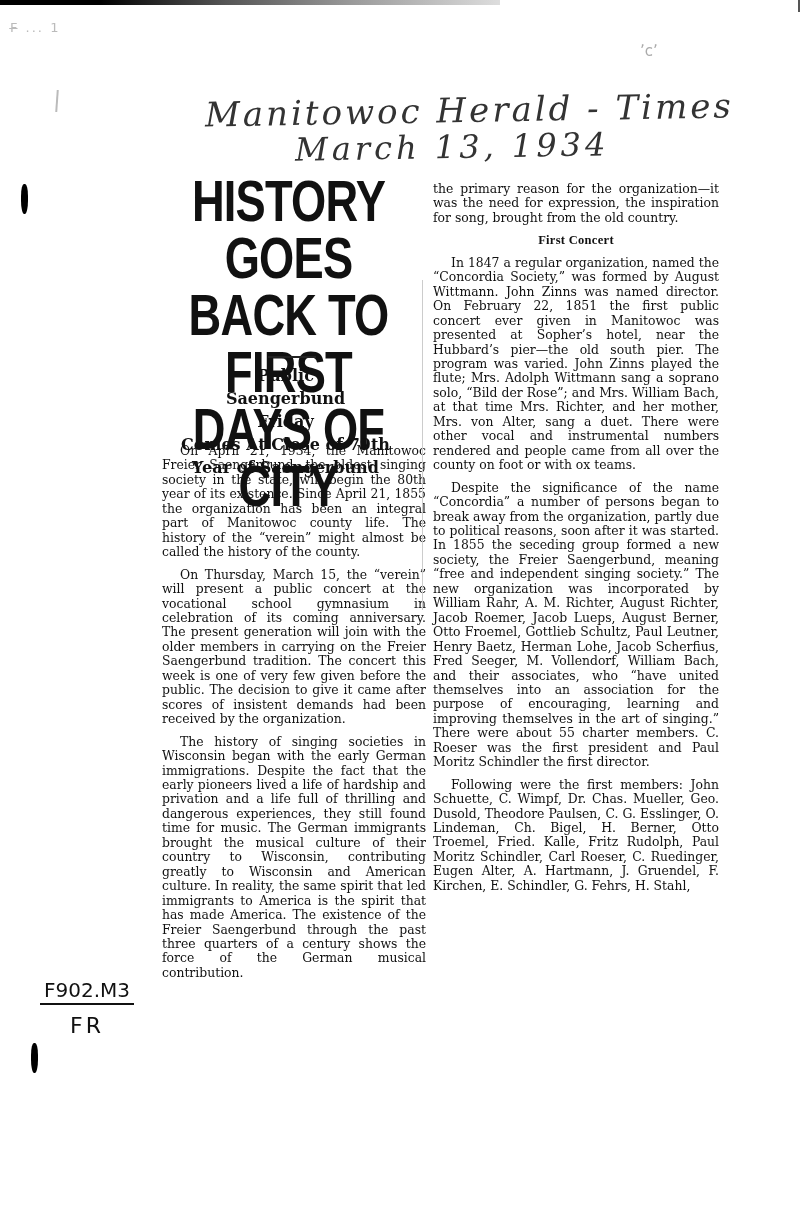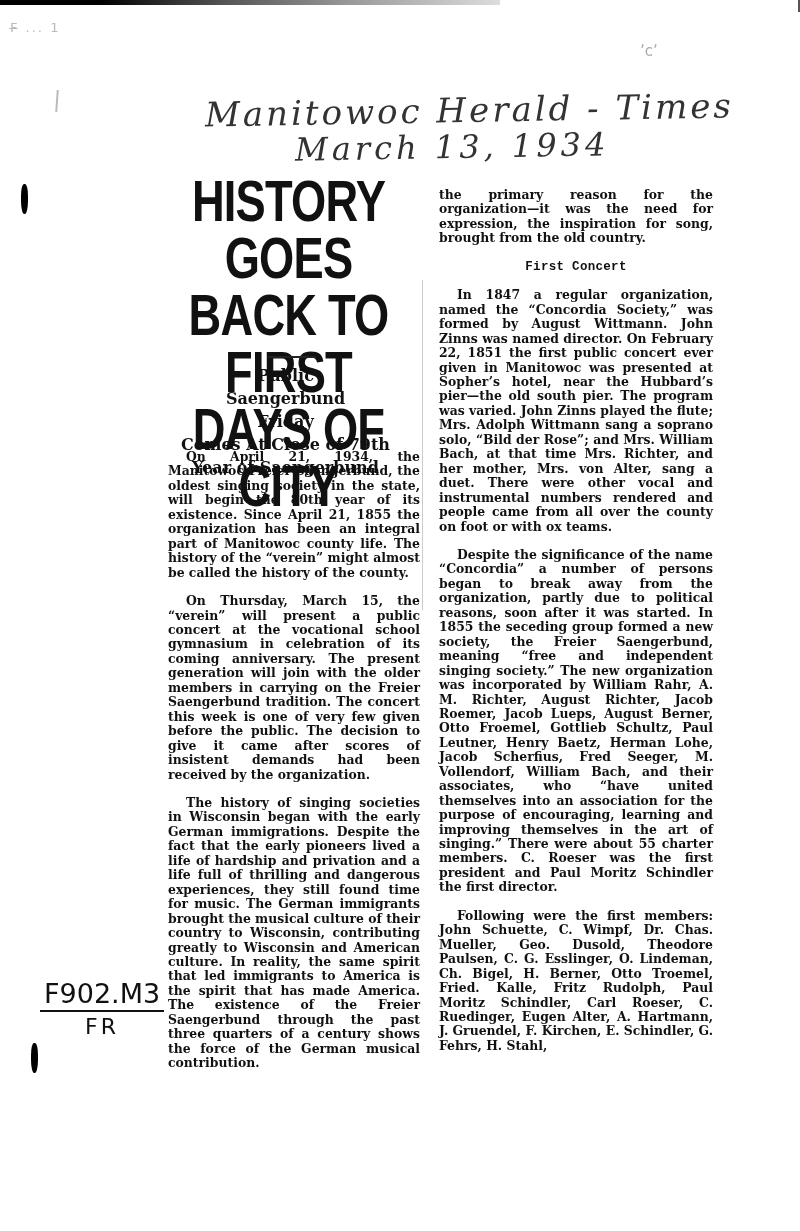--- a/index.html
+++ b/index.html
@@ -15,31 +15,31 @@
 
   .handwritten { position: absolute; font-family: "DejaVu Serif", serif; font-style: italic; color: #333; font-weight: normal; }
   .hw-line1 { left: 205px; top: 90px; font-size: 34px; letter-spacing: 3px; transform: rotate(-1deg); }
   .hw-line2 { left: 295px; top: 128px; font-size: 32px; letter-spacing: 4px; transform: rotate(-1deg); }
 
   .blot { position: absolute; background: #000; border-radius: 40% 40% 45% 45%; }
   .blot1 { left: 21px; top: 184px; width: 7px; height: 30px; }
   .blot2 { left: 31px; top: 1043px; width: 7px; height: 30px; }
 
   .callno { position: absolute; left: 40px; top: 978px; font-family: "DejaVu Sans", sans-serif; color: #111; text-align: center; }
-  .callno .num { font-size: 27px; letter-spacing: 0px; padding: 0 4px 1px 4px; border-bottom: 2px solid #111; display: inline-block; }
-  .callno .fr { font-size: 22px; letter-spacing: 3px; display: block; margin-top: 2px; }
+  .callno .num { font-size: 20px; letter-spacing: 0px; padding: 0 4px 1px 4px; border-bottom: 2px solid #111; display: inline-block; }
+  .callno .fr { font-size: 22px; letter-spacing: 3px; display: block; margin-top: 8px; }
 
   .col { position: absolute; font-size: 12.4px; line-height: 14.45px; text-align: justify; }
   .col-left { left: 154px; top: 436px; width: 280px; }
   .col-right { left: 425px; top: 174px; width: 302px; }
   .col-rule { position: absolute; left: 422px; top: 280px; width: 0; height: 330px; border-left: 1px solid #ccc; }
 
-  .col p { margin: 14px; text-indent: 18px; font-weight: bold; }
+  .col p { margin: 8px; text-indent: 18px; }
   .col p.noindent { text-indent: 0; }
-  .subhead { font-family: Liberation Mono, monospace; font-weight: bold; font-size: 12.5px; text-align: center; margin: 1px 0 0 0; letter-spacing: 0.3px; }
+  .subhead { font-family: Liberation Serif, serif; font-weight: bold; font-size: 12.5px; text-align: center; margin: 1px 0 0 0; letter-spacing: 0.3px; }
 
   .headline { position: absolute; left: 152px; top: 172px; width: 272px; text-align: center;
     font-family: "Liberation Sans", sans-serif; font-weight: bold; color: #111;
     transform: scaleX(0.78); transform-origin: left top; }
   .headline .hl { display: block; font-size: 58px; line-height: 57px; letter-spacing: -1px; width: 350px; text-align: center; }
 
   .dash-rule { position: absolute; left: 268px; top: 356px; width: 48px; border-top: 2px solid #222; }
 
   .deck { position: absolute; left: 143px; top: 364px; width: 285px; text-align: center;
     font-family: "DejaVu Serif", serif; font-weight: bold; font-size: 16px; line-height: 23px; }

